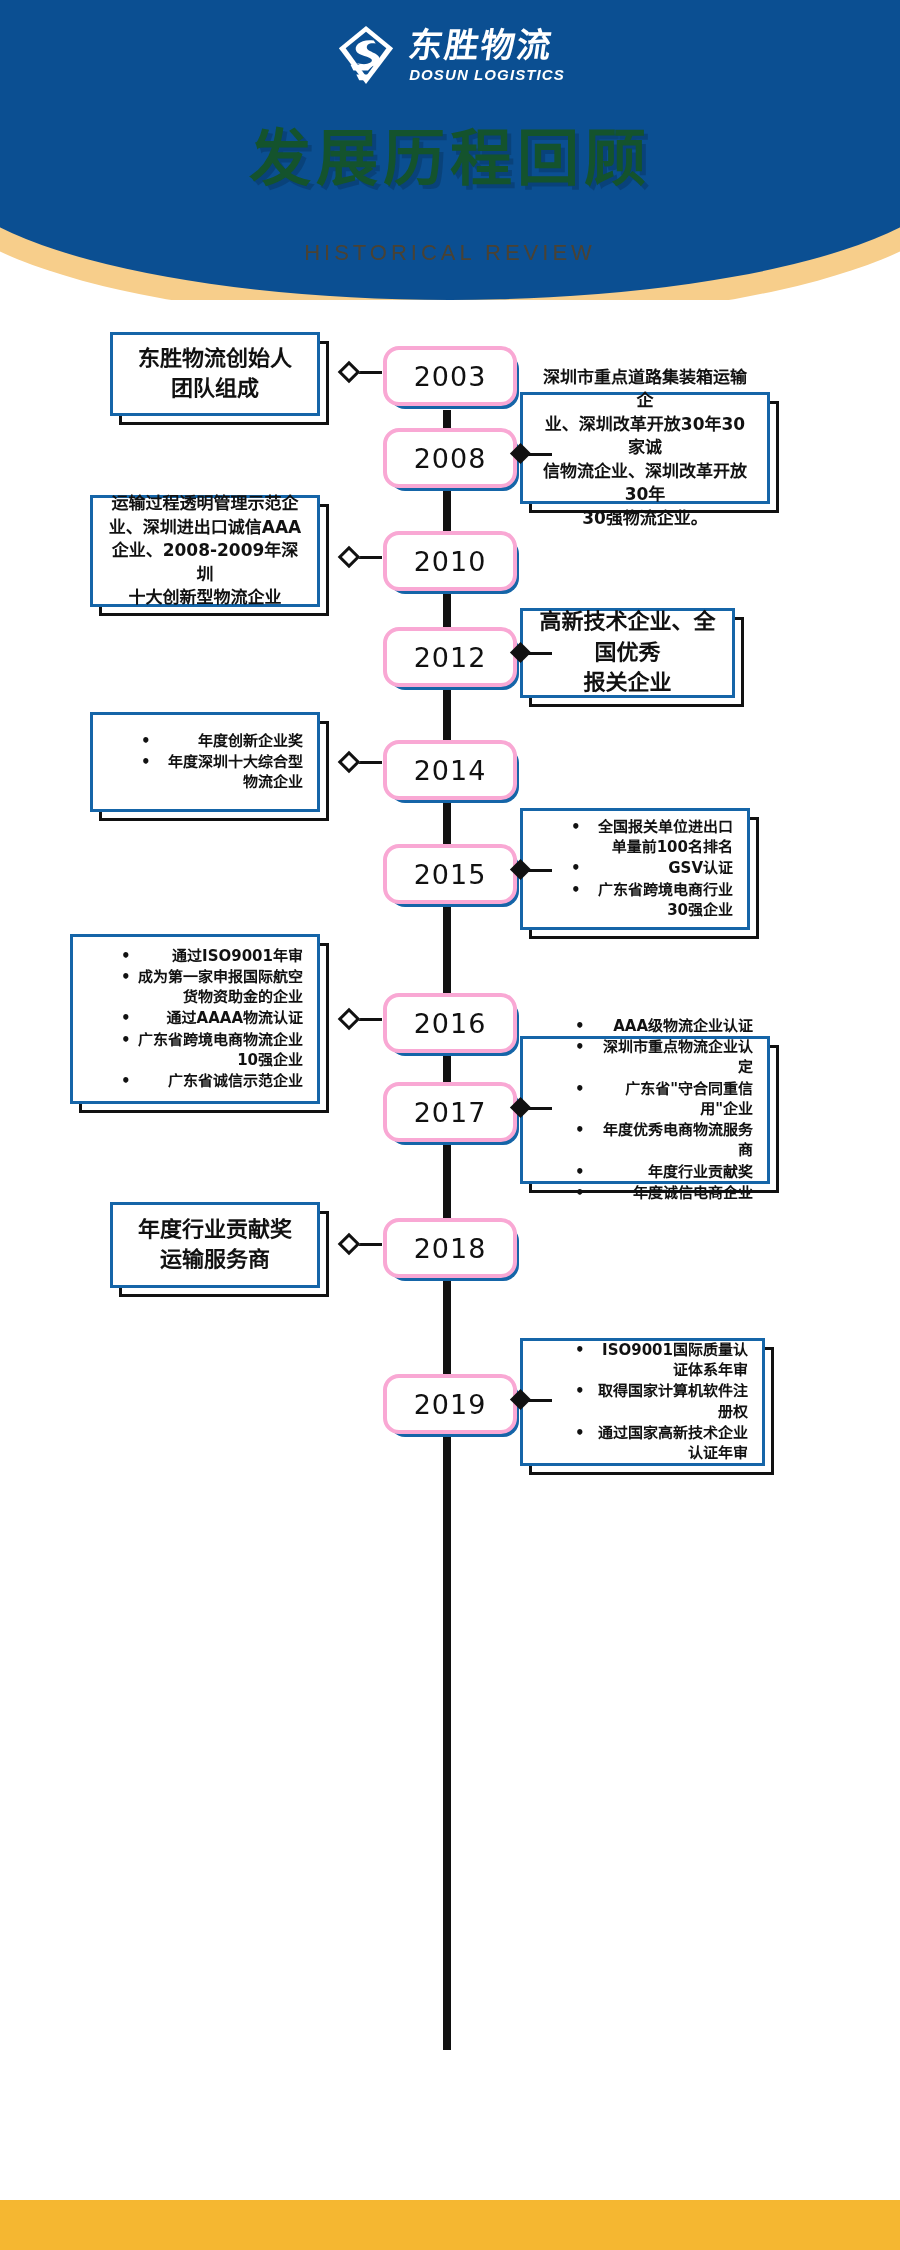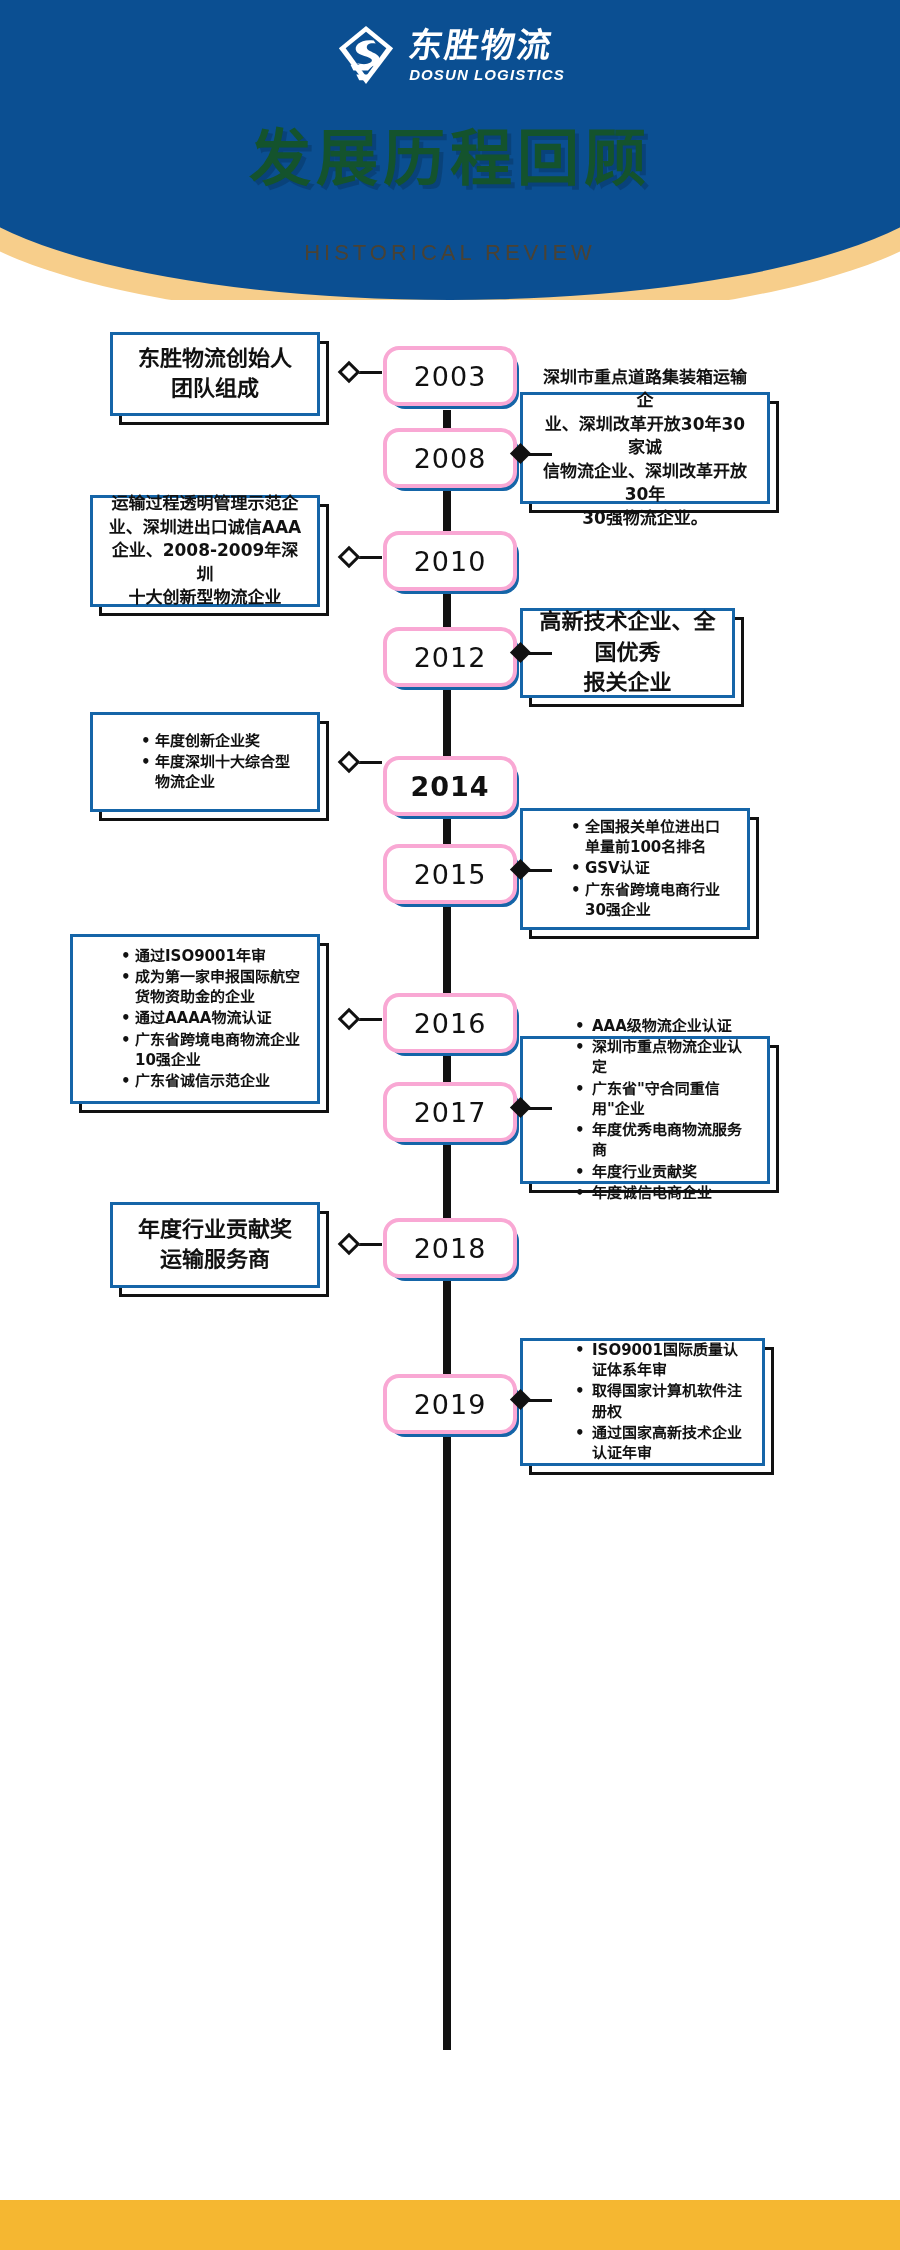--- a/index.html
+++ b/index.html
@@ -104,21 +104,21 @@
     position:absolute;left:9px;top:9px;width:100%;height:100%;
     border:3px solid #111111;background:#ffffff;box-sizing:border-box;
   }
   .card .face{
     position:relative;width:100%;height:100%;box-sizing:border-box;
     background:#ffffff;border:3px solid #1565A8;
     display:flex;flex-direction:column;justify-content:center;
     padding:10px 14px;
   }
   .card .face.center{align-items:center;text-align:center;}
-  .card .face.left{align-items:flex-start;text-align:left;padding-left:47px;}
+  .card .face.left{align-items:flex-start;text-align:right;padding-left:47px;}
 
   .c-line{
     color:#111111;line-height:1.38;
     font-family:"DejaVu Sans","Liberation Sans",sans-serif;
   }
   .big{font-size:22px;font-weight:bold;}
   .med{font-size:17px;font-weight:bold;}
 
   ul.blist{margin:0;padding:0 0 0 0;list-style:none;}
   ul.blist li{
@@ -218,21 +218,21 @@
       </div>
       <div class="card" style="top: 308px; width: 215px; height: 90px; left: 520px;">
         <div class="shadow"></div>
         <div class="face center">
           <div class="c-line big">高新技术企业、全国优秀</div>
           <div class="c-line big">报关企业</div>
         </div>
       </div>
       <div class="lead" style="top: 352px; left: 522px; width: 30px;"></div>
       <div class="diamond" style="top: 345px; left: 513px;"></div>
-      <div class="year-pill" style="top: 456px; font-weight: bold;">
+      <div class="year-pill" style="top: 440px;">
         <div class="shadow"></div>
         <div class="face">2014</div>
       </div>
       <div class="card" style="top: 412px; width: 230px; height: 100px; left: 90px;">
         <div class="shadow"></div>
         <div class="face left">
           <ul class="blist">
             <li>年度创新企业奖</li>
             <li>年度深圳十大综合型物流企业</li>
           </ul>

